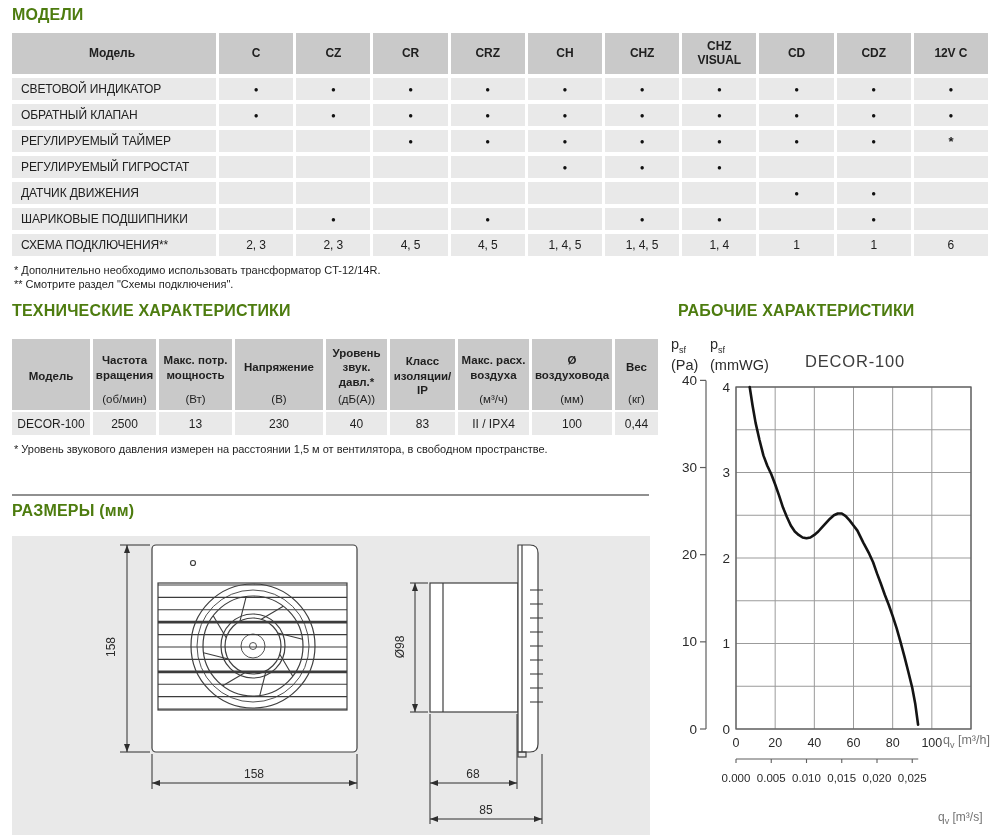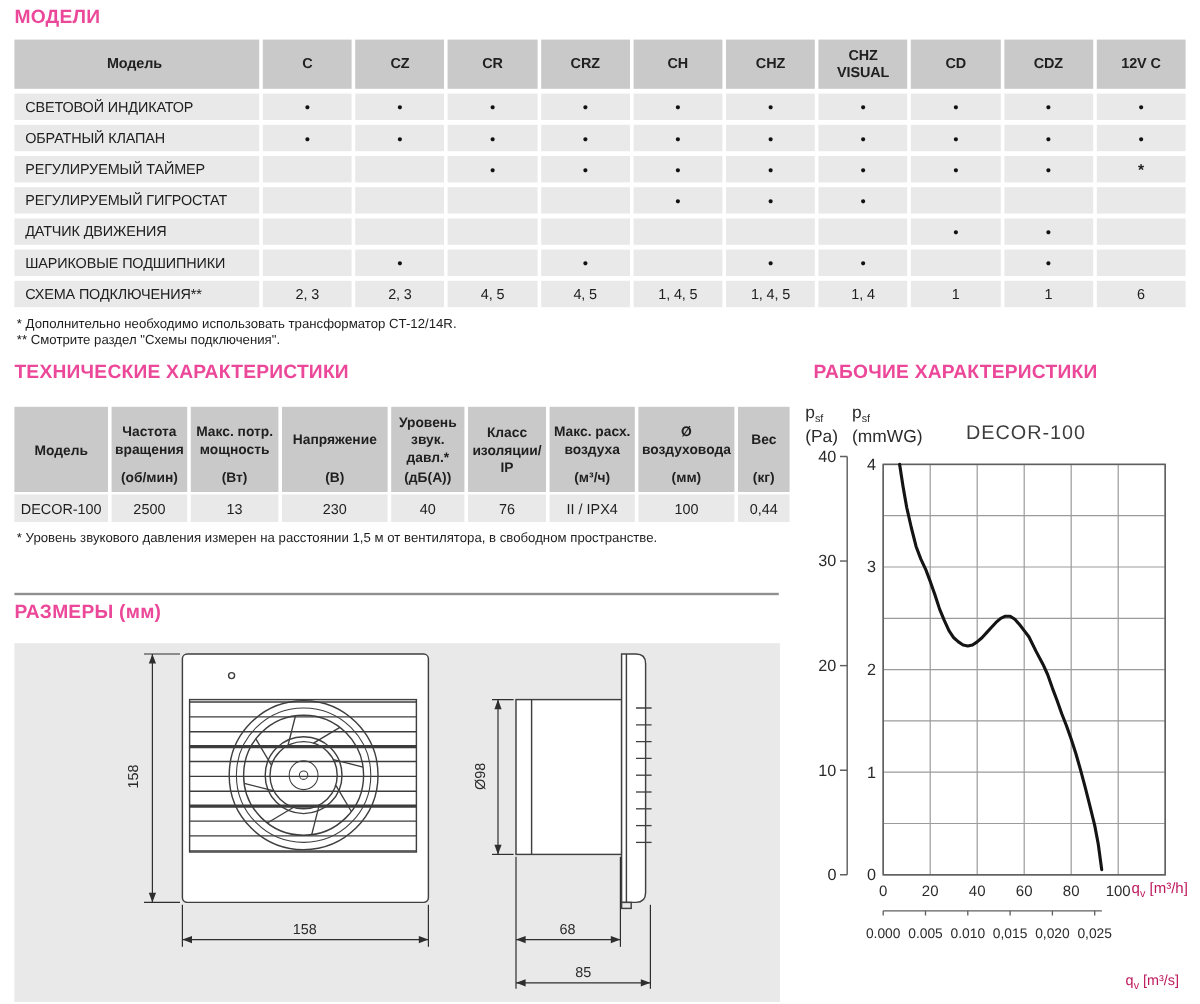--- a/index.html
+++ b/index.html
@@ -1,18 +1,18 @@
 <!DOCTYPE html>
 <html><head>
 <meta charset="utf-8">
 <style>
   html,body{margin:0;padding:0;background:#fff;}
   .page{position:relative;width:1000px;height:837px;background:#fff;
         font-family:"Liberation Sans","DejaVu Sans",sans-serif;color:#1f1f1f;overflow:hidden;}
-  .h{position:absolute;font-size:16px;font-weight:bold;letter-spacing:.2px;color:#ec4899;white-space:nowrap;}
+  .h{position:absolute;font-size:16px;font-weight:bold;letter-spacing:.2px;color:#4d7c0f;white-space:nowrap;}
 
   
   #models-table{position:absolute;left:12px;top:33px;width:976px;display:grid;
     grid-template-columns:204px repeat(10,1fr);grid-template-rows:41px repeat(7,22px);
     column-gap:3px;row-gap:4px;background:#fff;}
   .mcell{background:#e9e9e9;display:flex;align-items:center;font-size:12px;color:#202020;letter-spacing:-.1px;}
   .mhead{background:#c9c9c9;justify-content:center;font-weight:bold;text-align:center;line-height:1.15;padding:0 4px;}
   .mlabel{justify-content:flex-start;padding-left:9px;white-space:nowrap;}
   .mlabel.mhead{justify-content:center;padding-left:0;}
   .ctr{justify-content:center;}
@@ -21,21 +21,21 @@
 
   .footnotes{position:absolute;left:14px;top:263px;font-size:11px;line-height:14px;color:#1e1e1e;}
 
   
   #tech-table{position:absolute;left:12px;top:339px;display:grid;
     grid-template-columns:78px 63px 73px 88px 61px 65px 71px 80px 43px;
     grid-template-rows:71px 23px;column-gap:3px;row-gap:2px;background:#fff;}
   .tcell{background:#c9c9c9;display:flex;flex-direction:column;}
   .tname{flex:1;display:flex;align-items:center;justify-content:center;text-align:center;
          font-weight:bold;font-size:11.5px;line-height:1.25;padding:3px 2px 0;}
-  .tunit{text-align:center;font-weight:bold;font-size:11.5px;padding-bottom:5px;}
+  .tunit{text-align:center;font-weight:normal;font-size:11.5px;padding-bottom:5px;}
   .tdata{background:#e9e9e9;display:flex;align-items:center;justify-content:center;font-size:12px;}
 
   #tech-footnote{position:absolute;left:14px;top:443px;font-size:11px;color:#1e1e1e;}
 
   .rule{position:absolute;left:12px;top:494px;width:637px;height:1.5px;background:#909090;}
 
   
   .dims-box{position:absolute;left:12px;top:536px;width:638px;height:299px;background:#e9e9e9;}
   .dim-label{position:absolute;font-size:12px;color:#2b2b2b;text-align:center;}
   .rot{transform:rotate(-90deg);}
@@ -43,21 +43,21 @@
   
   .chart{position:absolute;left:655px;top:330px;width:345px;height:478px;}
   .chart svg{position:absolute;left:0;top:0;}
   svg text{font-family:"Liberation Sans","DejaVu Sans",sans-serif;fill:#2a2a2a;}
   .p-label{position:absolute;display:flex;flex-direction:column;align-items:flex-start;
            font-size:14.5px;color:#2b2b2b;line-height:15px;}
   .p-label sub,{font-size:9px;}
   sub{font-size:9px;}
   #chart-title{position:absolute;left:125px;top:22px;width:150px;text-align:center;
                font-size:16.5px;letter-spacing:.8px;color:#3d3d3d;}
-  .q-label{position:absolute;font-size:12.5px;color:#be185d;white-space:nowrap;}
+  .q-label{position:absolute;font-size:12.5px;color:#737373;white-space:nowrap;}
 </style>
 </head>
 <body>
 
 <div class="page">
 
   <div class="h" style="left:12px;top:6px;">МОДЕЛИ</div>
   <div id="models-table">
       <div class="mcell mhead mlabel">Модель</div>
       <div class="mcell mhead ctr">C</div>
@@ -187,21 +187,21 @@
       </div>
       <div class="tcell">
         <div class="tname">Вес</div>
         <div class="tunit">(кг)</div>
       </div>
       <div class="tdata">DECOR-100</div>
       <div class="tdata">2500</div>
       <div class="tdata">13</div>
       <div class="tdata">230</div>
       <div class="tdata">40</div>
-      <div class="tdata">76</div>
+      <div class="tdata">83</div>
       <div class="tdata">II / IPX4</div>
       <div class="tdata">100</div>
       <div class="tdata">0,44</div>
     </div>
   <div id="tech-footnote">* Уровень звукового давления измерен на расстоянии 1,5 м от вентилятора, в свободном пространстве.</div>
 
   <div class="rule"></div>
 
   <div class="h" style="left:12px;top:502px;">РАЗМЕРЫ (мм)</div>
 

